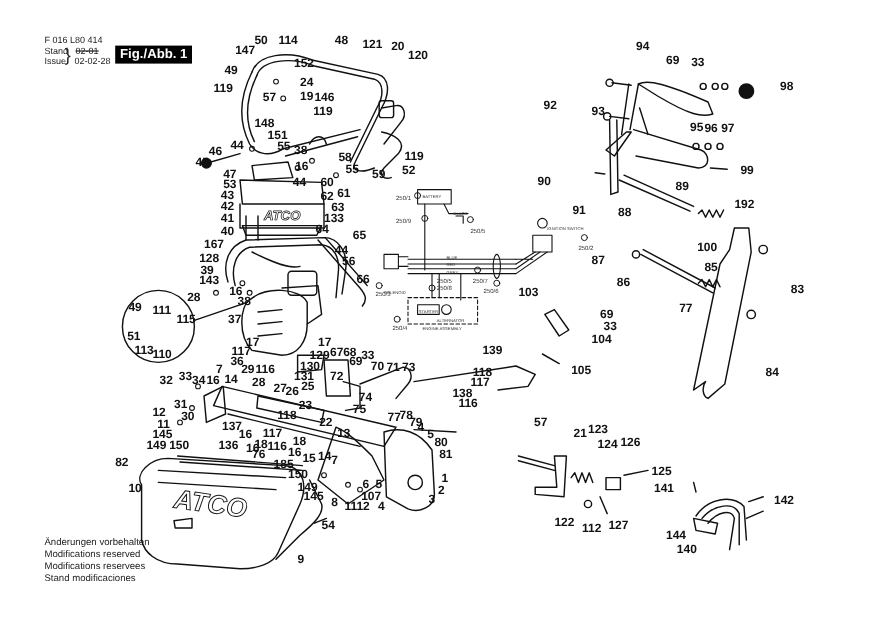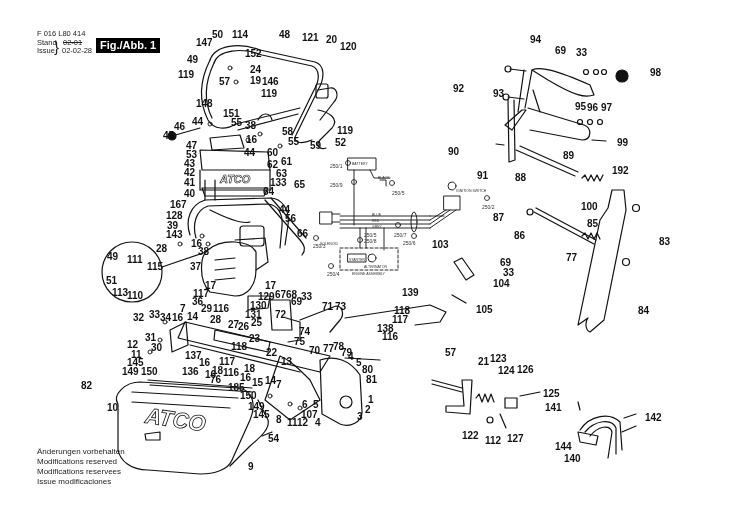--- a/index.html
+++ b/index.html
@@ -20,21 +20,21 @@
 <div class="hdr" style="left:37px;top:46px;">Issue</div>
 <div class="hdr" style="left:54px;top:38px;font-size:15px;line-height:17px;">}</div>
 <div class="hdr" style="left:63px;top:38px;text-decoration:line-through;">02-01</div>
 <div class="hdr" style="left:62px;top:46px;">02-02-28</div>
 <div class="fig">Fig./Abb. 1</div>
 
 <div class="notes">
   <div>Änderungen vorbehalten</div>
   <div>Modifications reserved</div>
   <div>Modifications reservees</div>
-  <div>Issue modificaciones</div>
+  <div>Stand modificaciones</div>
 </div>
 
 <svg id="canvas" viewBox="0 0 730 516" width="730" height="516">
   <g fill="none" stroke="#111" stroke-width="1.2" stroke-linejoin="round" stroke-linecap="round">
 
     <g>
       <path d="M210,60 C215,45 240,42 260,50 L315,62 C325,65 325,78 318,90 L296,135 C292,142 300,145 312,140"></path>
       <path d="M214,63 C218,50 242,47 262,55 L312,66 C320,69 320,80 314,90 L292,135"></path>
       <path d="M210,60 C200,80 198,100 208,120 C214,130 226,130 236,124"></path>
       <path d="M214,63 C205,82 203,100 212,118"></path>
@@ -221,21 +221,21 @@
     <div class="lbl" style="left: 340px; top: 42px;">120</div>
     <div class="lbl" style="left: 196px; top: 38px;">147</div>
     <div class="lbl" style="left: 245px; top: 49px;">152</div>
     <div class="lbl" style="left: 187px; top: 55px;">49</div>
     <div class="lbl" style="left: 250px; top: 65px;">24</div>
     <div class="lbl" style="left: 178px; top: 70px;">119</div>
     <div class="lbl" style="left: 219px; top: 77px;">57</div>
     <div class="lbl" style="left: 250px; top: 76px;">19</div>
     <div class="lbl" style="left: 262px; top: 77px;">146</div>
     <div class="lbl" style="left: 261px; top: 89px;">119</div>
-    <div class="lbl" style="left: 196px; top: 99px;">148</div>
+    <div class="lbl" style="left: 212px; top: 99px;">148</div>
     <div class="lbl" style="left: 223px; top: 109px;">151</div>
     <div class="lbl" style="left: 231px; top: 118px;">55</div>
     <div class="lbl" style="left: 245px; top: 121px;">38</div>
     <div class="lbl" style="left: 337px; top: 126px;">119</div>
     <div class="lbl" style="left: 174px; top: 122px;">46</div>
     <div class="lbl" style="left: 192px; top: 117px;">44</div>
     <div class="lbl" style="left: 282px; top: 127px;">58</div>
     <div class="lbl" style="left: 163px; top: 131px;">45</div>
     <div class="lbl" style="left: 246px; top: 135px;">16</div>
     <div class="lbl" style="left: 288px; top: 137px;">55</div>
@@ -248,21 +248,21 @@
     <div class="lbl" style="left: 281px; top: 157px;">61</div>
     <div class="lbl" style="left: 184px; top: 159px;">43</div>
     <div class="lbl" style="left: 267px; top: 160px;">62</div>
     <div class="lbl" style="left: 184px; top: 168px;">42</div>
     <div class="lbl" style="left: 276px; top: 169px;">63</div>
     <div class="lbl" style="left: 184px; top: 178px;">41</div>
     <div class="lbl" style="left: 270px; top: 178px;">133</div>
     <div class="lbl" style="left: 184px; top: 189px;">40</div>
     <div class="lbl" style="left: 263px; top: 187px;">64</div>
     <div class="lbl" style="left: 170px; top: 200px;">167</div>
-    <div class="lbl" style="left: 278px; top: 180px; padding-left: 16px;">65</div>
+    <div class="lbl" style="left: 278px; top: 192px; padding-left: 16px;">65</div>
     <div class="lbl" style="left: 279px; top: 205px;">44</div>
     <div class="lbl" style="left: 166px; top: 211px;">128</div>
     <div class="lbl" style="left: 285px; top: 214px;">56</div>
     <div class="lbl" style="left: 167px; top: 221px;">39</div>
     <div class="lbl" style="left: 166px; top: 230px;">143</div>
     <div class="lbl" style="left: 297px; top: 229px;">66</div>
     <div class="lbl" style="left: 191px; top: 239px;">16</div>
     <div class="lbl" style="left: 156px; top: 244px;">28</div>
     <div class="lbl" style="left: 198px; top: 247px;">38</div>
     <div class="lbl" style="left: 107px; top: 252px;">49</div>
@@ -278,21 +278,21 @@
     <div class="lbl" style="left: 180px; top: 304px;">7</div>
     <div class="lbl" style="left: 201px; top: 304px;">29</div>
     <div class="lbl" style="left: 213px; top: 304px;">116</div>
     <div class="lbl" style="left: 265px; top: 281px;">17</div>
     <div class="lbl" style="left: 275px; top: 290px;">67</div>
     <div class="lbl" style="left: 286px; top: 290px;">68</div>
     <div class="lbl" style="left: 258px; top: 292px;">129</div>
     <div class="lbl" style="left: 301px; top: 292px;">33</div>
     <div class="lbl" style="left: 291px; top: 297px;">69</div>
     <div class="lbl" style="left: 250px; top: 301px;">130</div>
-    <div class="lbl" style="left: 309px; top: 301px; margin-top: 45px;">70</div>
+    <div class="lbl" style="left: 309px; top: 301px;">70</div>
     <div class="lbl" style="left: 322px; top: 302px;">71</div>
     <div class="lbl" style="left: 335px; top: 302px;">73</div>
     <div class="lbl" style="left: 245px; top: 310px;">131</div>
     <div class="lbl" style="left: 275px; top: 310px;">72</div>
     <div class="lbl" style="left: 133px; top: 313px;">32</div>
     <div class="lbl" style="left: 149px; top: 310px;">33</div>
     <div class="lbl" style="left: 160px; top: 313px;">34</div>
     <div class="lbl" style="left: 172px; top: 313px;">16</div>
     <div class="lbl" style="left: 187px; top: 312px;">14</div>
     <div class="lbl" style="left: 210px; top: 315px;">28</div>
@@ -326,21 +326,21 @@
     <div class="lbl" style="left: 265px; top: 376px;">14</div>
     <div class="lbl" style="left: 276px; top: 380px;">7</div>
     <div class="lbl" style="left: 228px; top: 383px;">185</div>
     <div class="lbl" style="left: 323px; top: 344px;">77</div>
     <div class="lbl" style="left: 333px; top: 342px;">78</div>
     <div class="lbl" style="left: 341px; top: 348px;">79</div>
     <div class="lbl" style="left: 348px; top: 352px;">4</div>
     <div class="lbl" style="left: 356px; top: 358px;">5</div>
     <div class="lbl" style="left: 362px; top: 365px;">80</div>
     <div class="lbl" style="left: 366px; top: 375px;">81</div>
-    <div class="lbl" style="left: 81px; top: 381px;">82</div>
+    <div class="lbl" style="left: 96px; top: 381px;">82</div>
     <div class="lbl" style="left: 240px; top: 391px;">150</div>
     <div class="lbl" style="left: 248px; top: 402px;">149</div>
     <div class="lbl" style="left: 253px; top: 410px;">145</div>
     <div class="lbl" style="left: 302px; top: 400px;">6</div>
     <div class="lbl" style="left: 313px; top: 400px;">5</div>
     <div class="lbl" style="left: 368px; top: 395px;">1</div>
     <div class="lbl" style="left: 365px; top: 405px;">2</div>
     <div class="lbl" style="left: 357px; top: 412px;">3</div>
     <div class="lbl" style="left: 107px; top: 403px;">10</div>
     <div class="lbl" style="left: 276px; top: 415px;">8</div>

